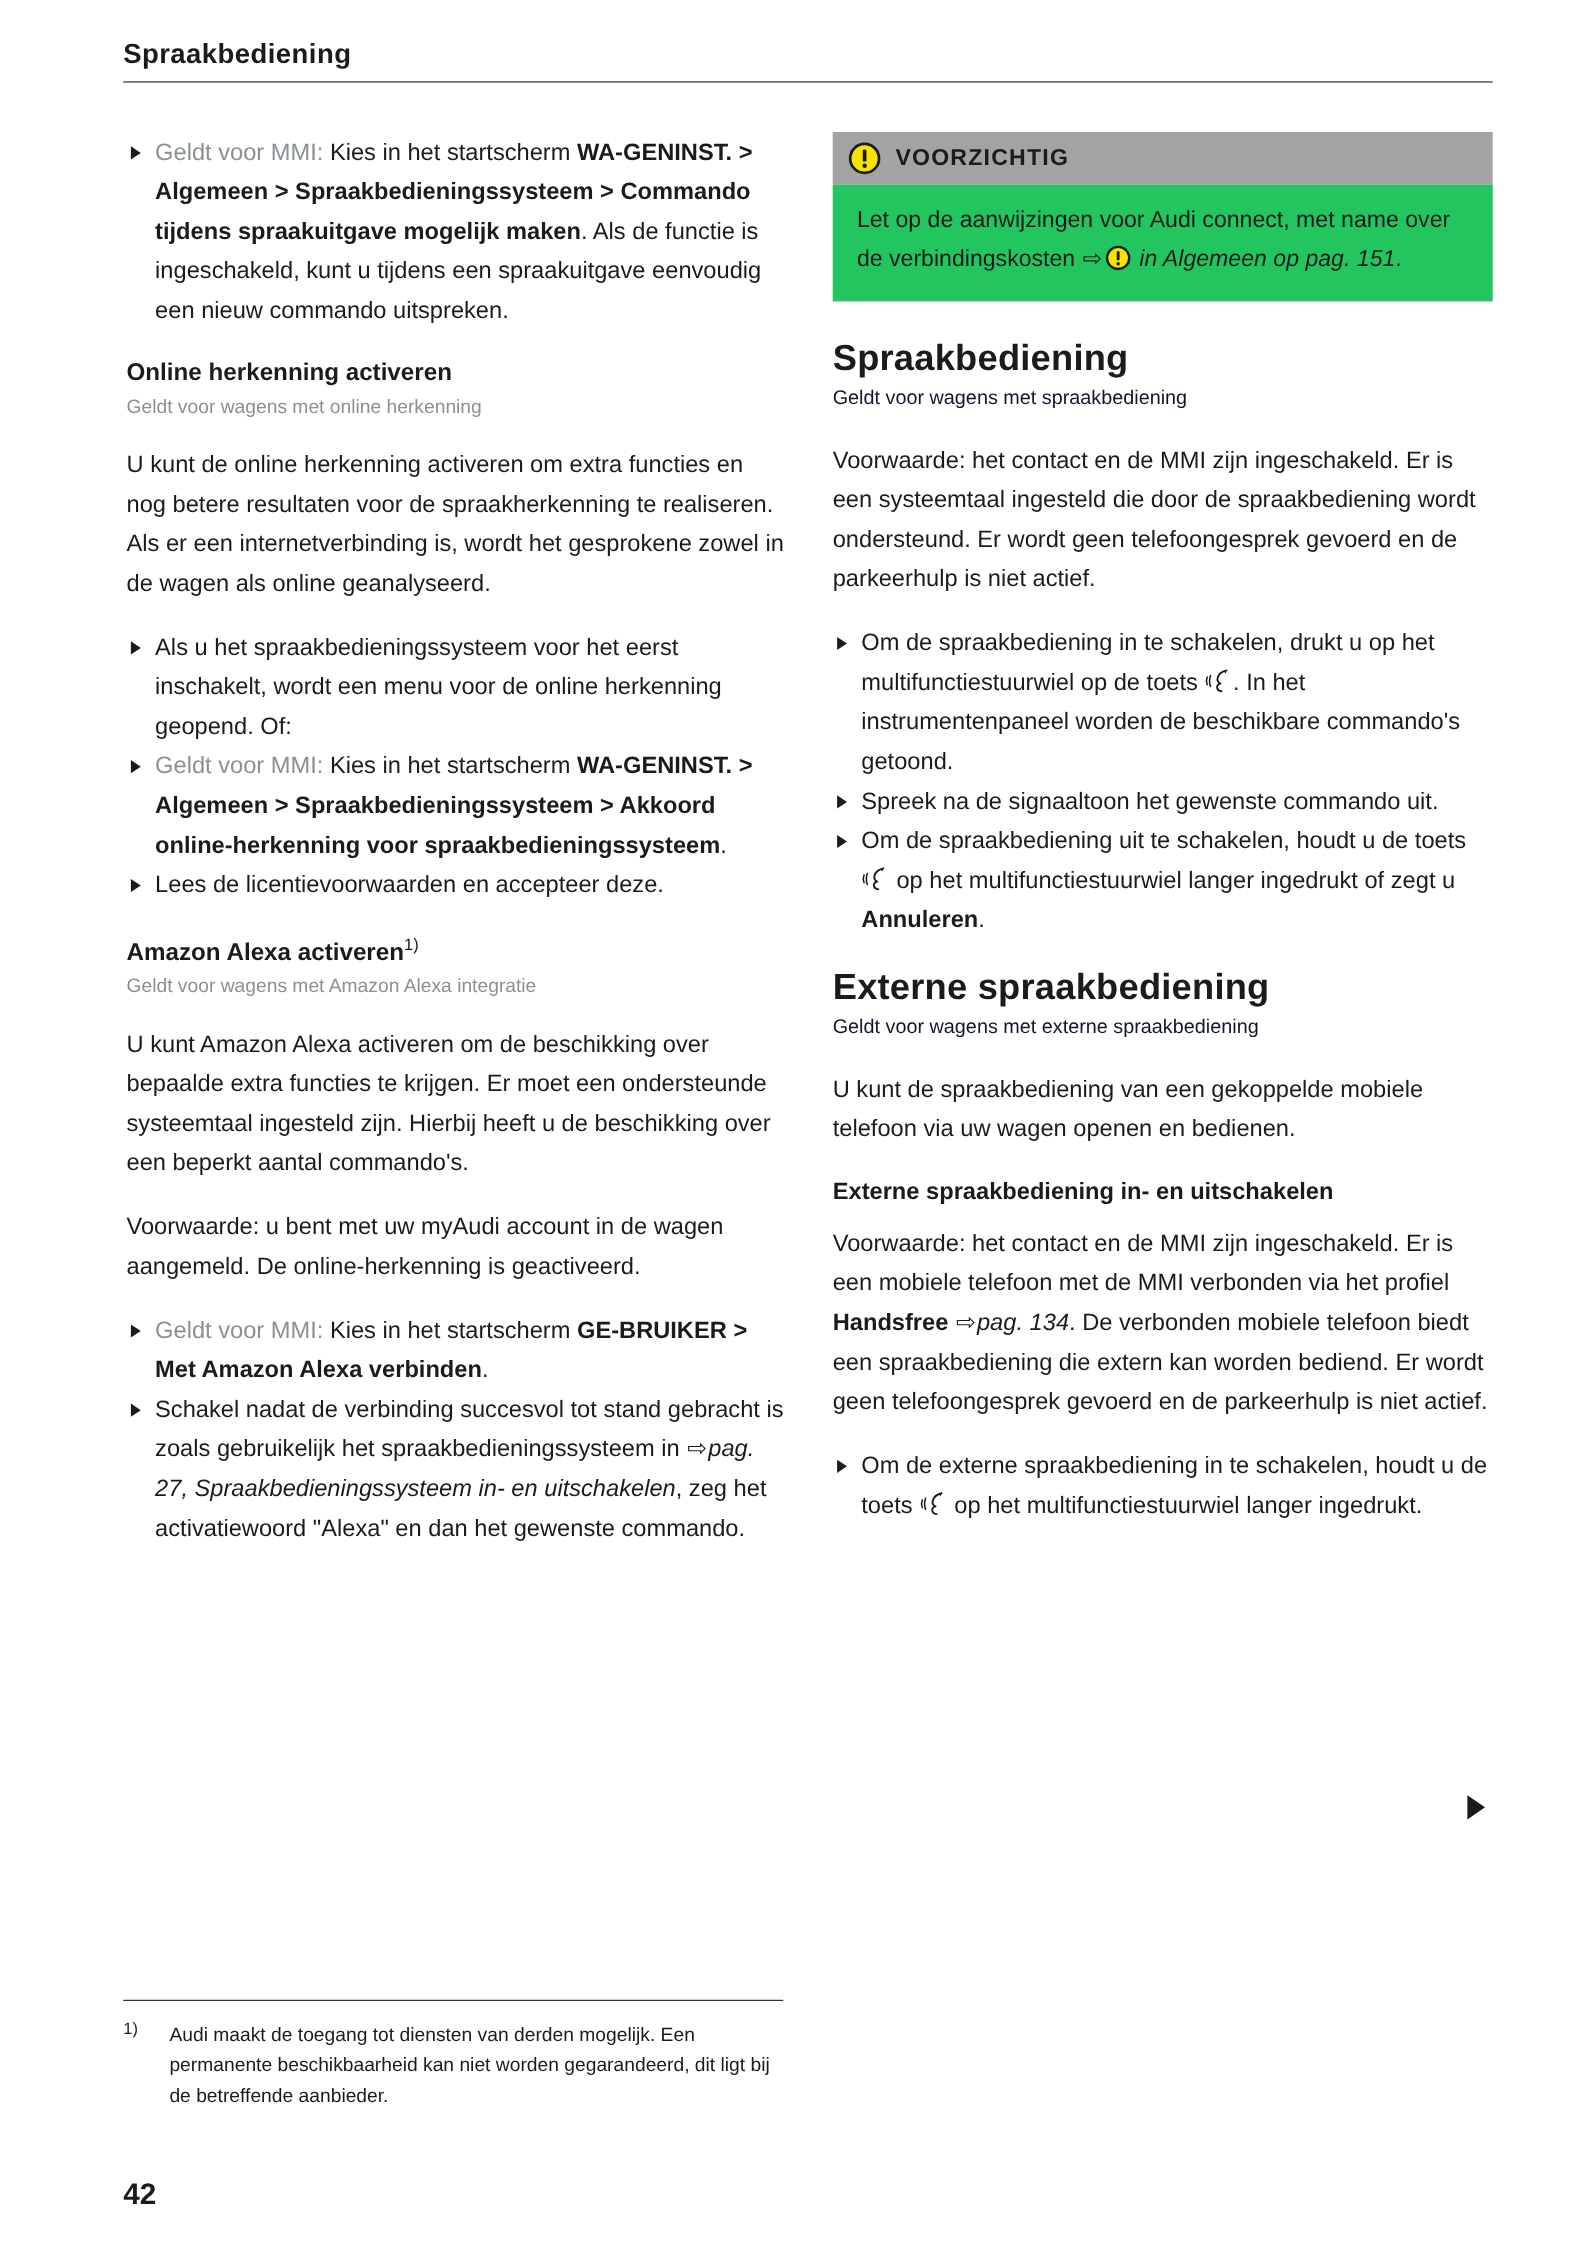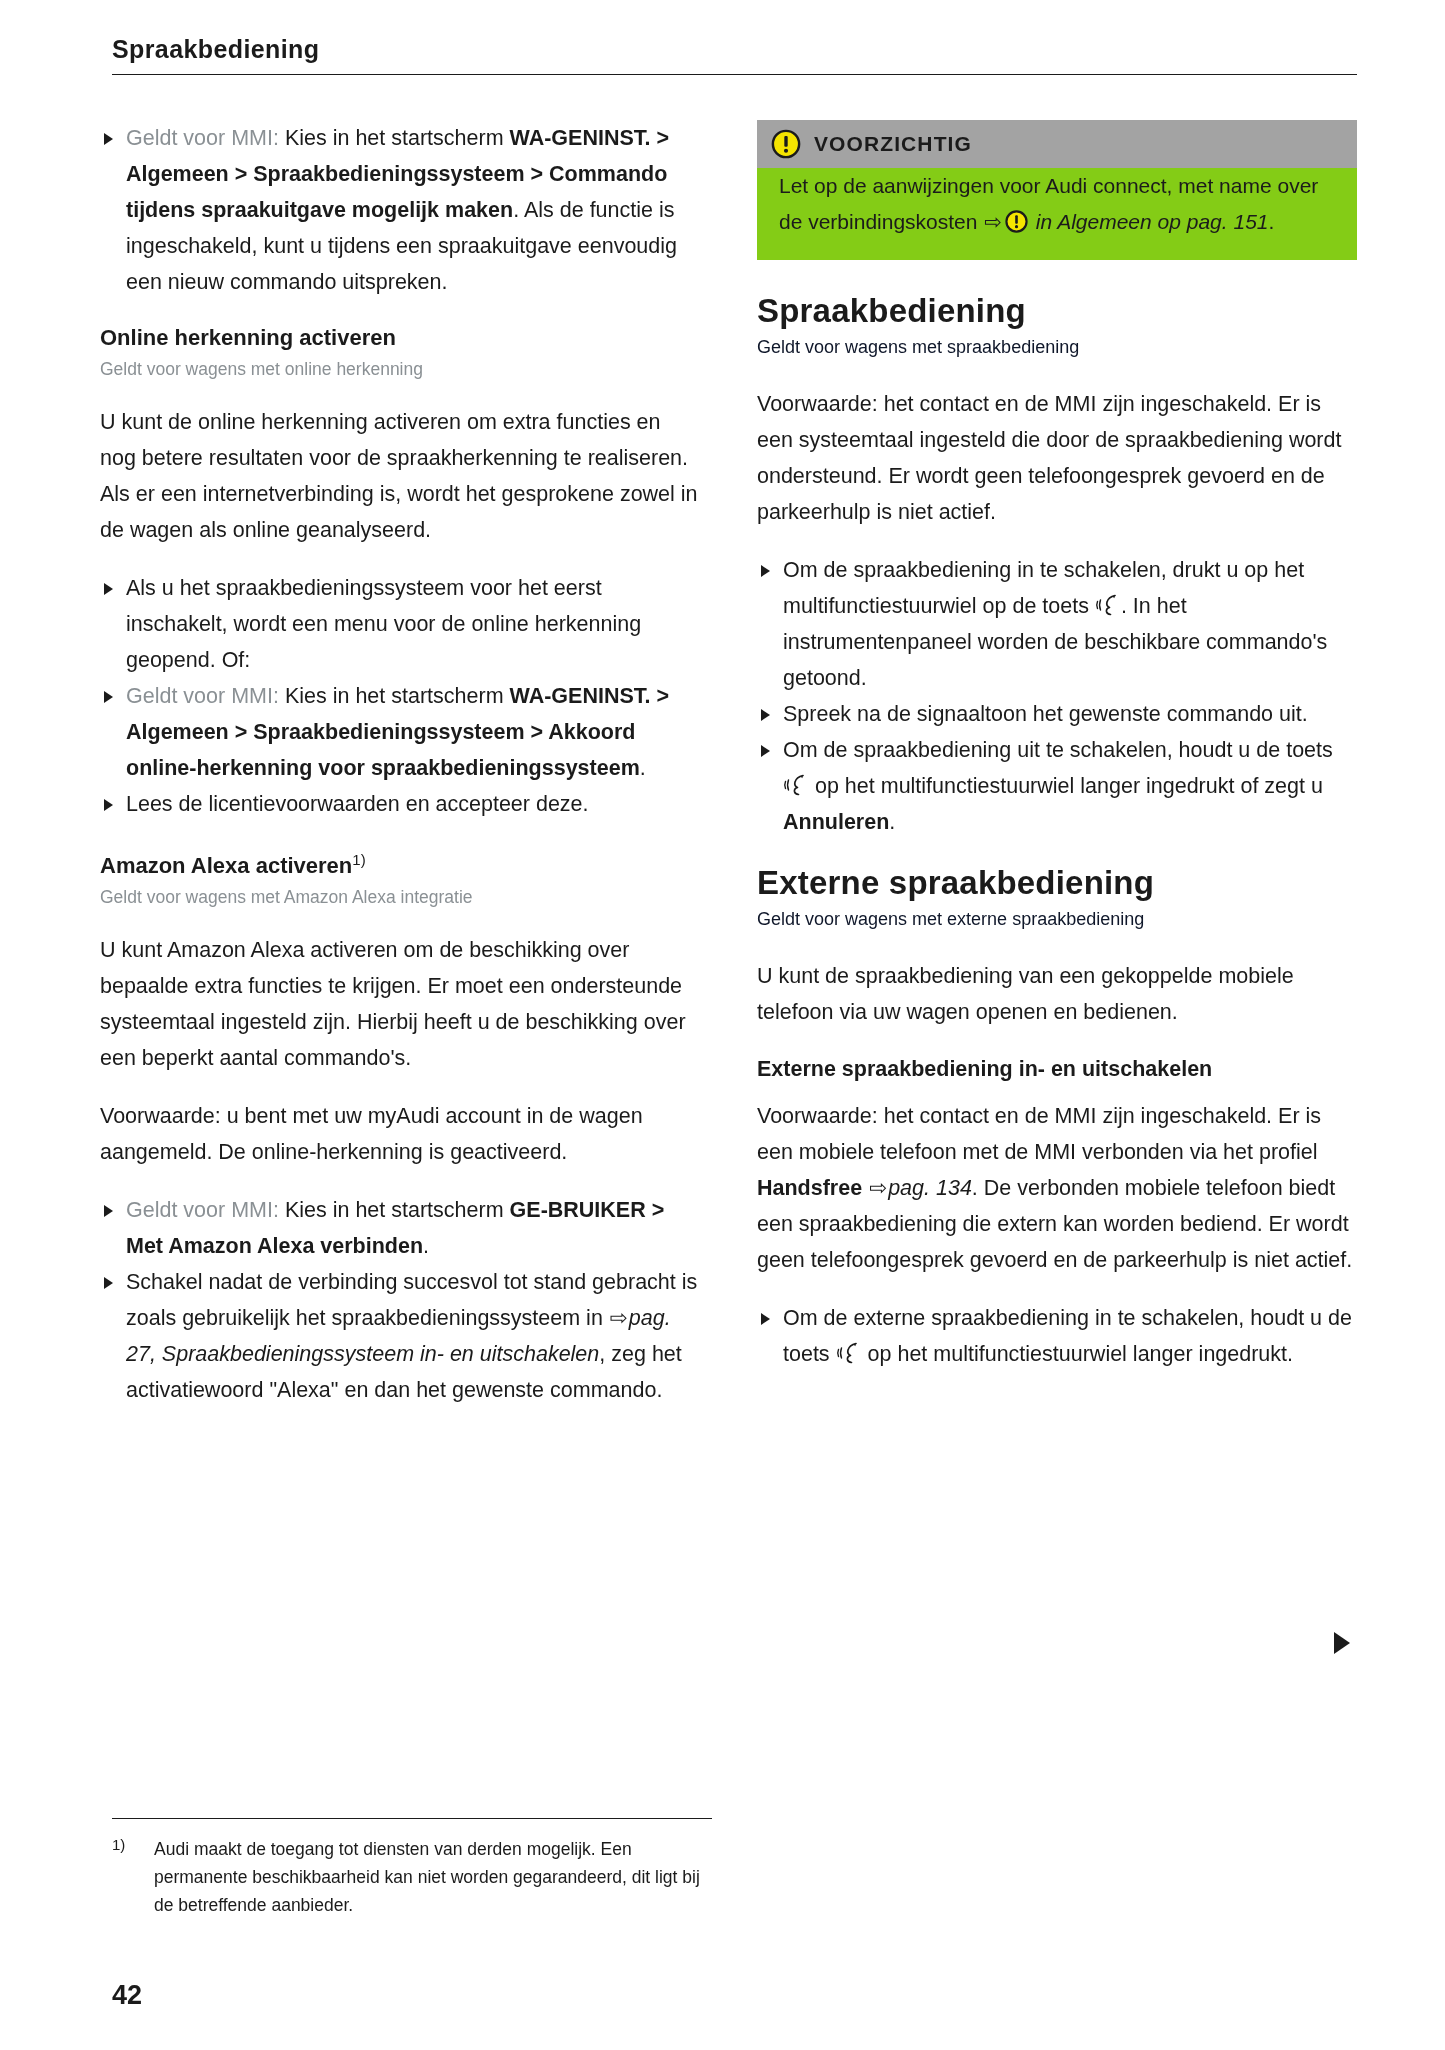--- a/index.html
+++ b/index.html
@@ -22,21 +22,21 @@
   .running-head .title {
     font-size:25px; font-weight:700; letter-spacing:.4px; color:#1b1b1b;
     padding-bottom:10px;
   }
   .running-head .rule {
     border-bottom:1.5px solid #1b1b1b; width:100%;
   }
 
   
   .col { position:absolute; top:120px; width:600px; }
-  .col-left  { left:76px; }
+  .col-left  { left:91px; }
   .col-right { left:733px; }
 
   p, .para { margin:0; }
 
   .body-text {
     font-size:21.5px;
     line-height:36px;
     color:#1b1b1b;
     margin-bottom:22px;
     text-align:left;
@@ -87,22 +87,22 @@
   .warnbox .wb-head {
     background:#a3a3a3;
     display:flex; align-items:center;
     padding:9px 14px;
     gap:13px;
   }
   .warnbox .wb-head .wb-label {
     font-size:21px; font-weight:700; letter-spacing:1.1px; color:#1b1b1b;
   }
   .warnbox .wb-body {
-    background:#84cc16;
-    padding:0 22px 20px 22px;
+    background:#22c55e;
+    padding:14px 22px 20px 22px;
     font-size:21px; line-height:36px;
   }
 
   .warn-ico { width:30px; height:30px; flex:0 0 30px; display:block; }
   .warn-ico-inline {
     width:23px; height:23px; display:inline-block; vertical-align:-4px;
     margin:0 2px;
   }
 
   .arrow-ref { display:inline-block; margin:0 1px; }

